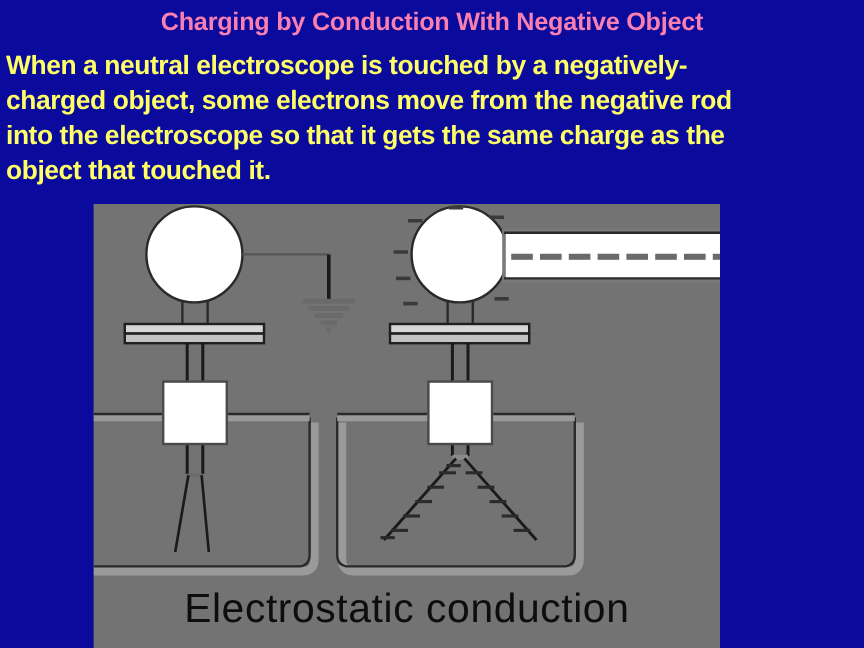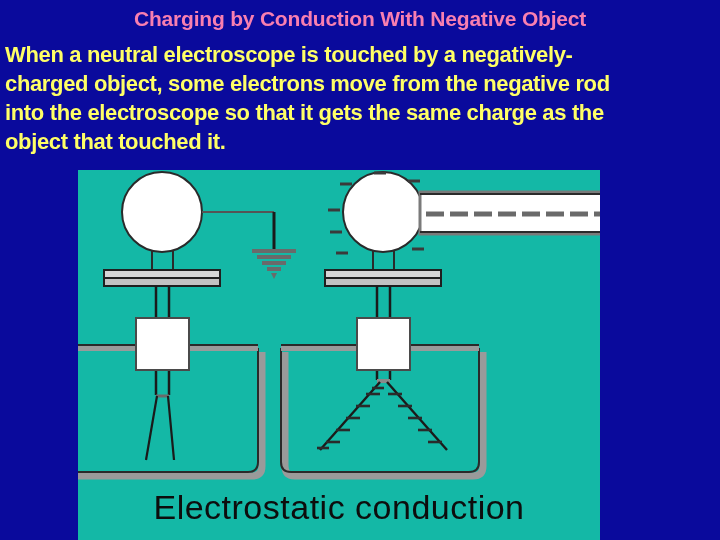--- a/index.html
+++ b/index.html
@@ -42,21 +42,21 @@
   #body-text p {
     margin: 0;
     white-space: nowrap;
   }
   #figure-panel {
     position: absolute;
     left: 78px;
     top: 170px;
     width: 522px;
     height: 370px;
-    background: #14b8a6;
+    background: #737373;
     overflow: hidden;
   }
   #figure-svg {
     display: block;
   }
   #caption {
     position: absolute;
     left: 0;
     top: 318px;
     width: 522px;

